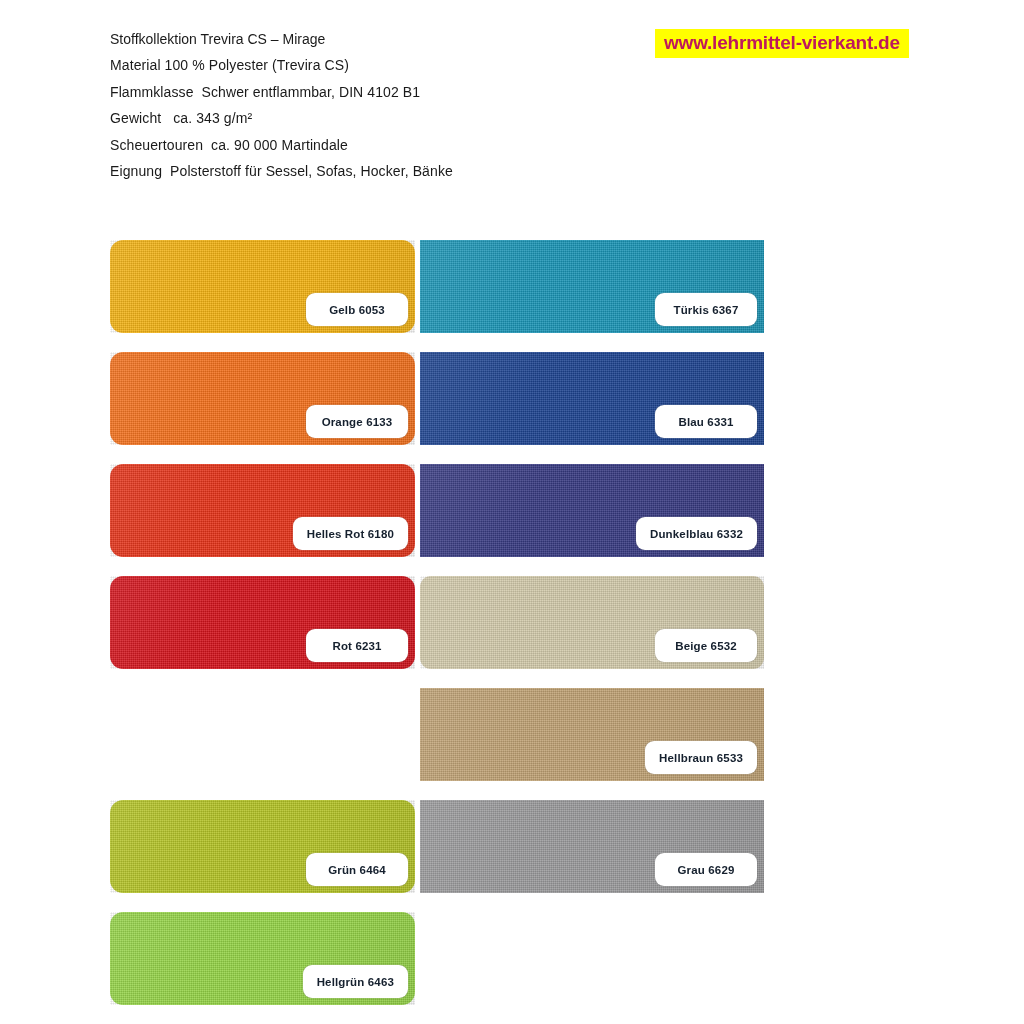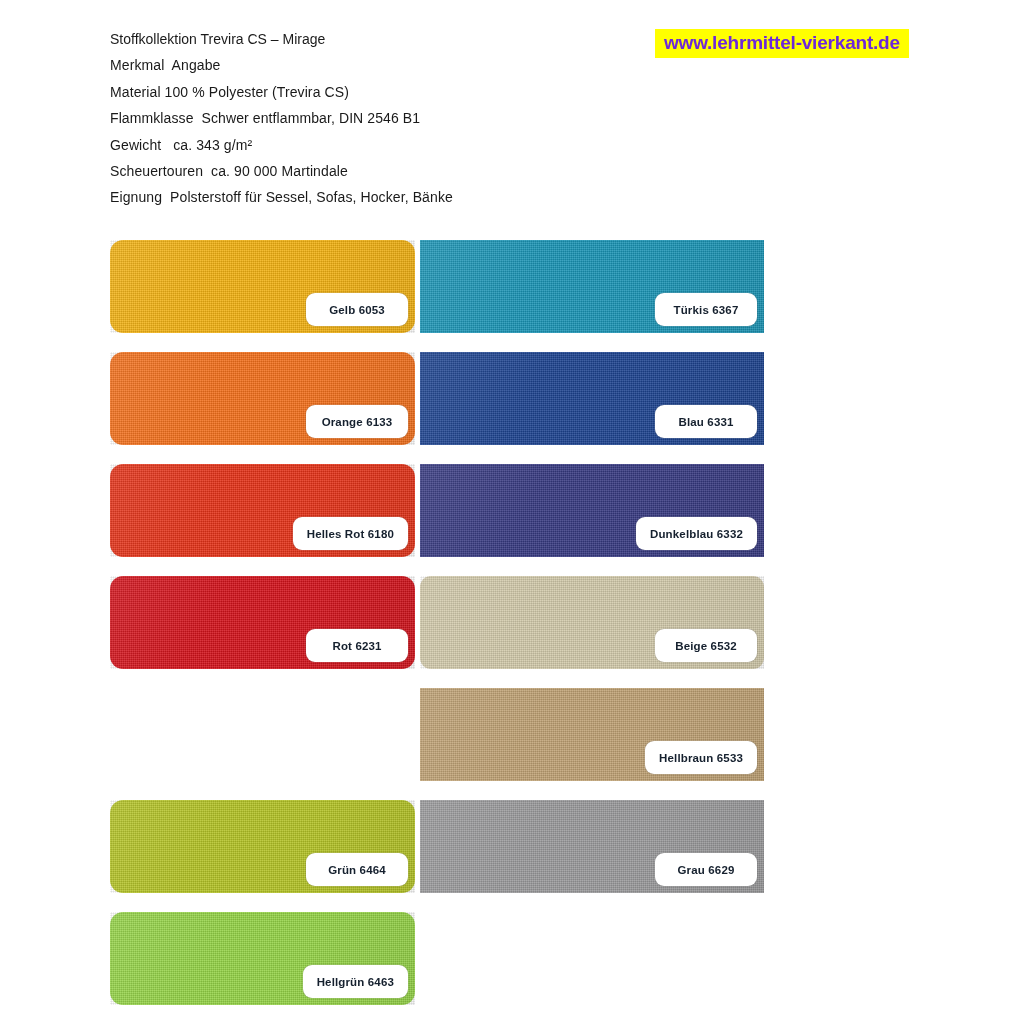--- a/index.html
+++ b/index.html
@@ -35,21 +35,21 @@
   #url-banner {
     position: absolute;
     left: 655px;
     top: 29px;
     background: #ffff00;
     padding: 3px 9px 4px 9px;
   }
   #url-banner .url-text {
     font-size: 19px;
     font-weight: bold;
-    color: #6d28d9;
+    color: #be185d;
     letter-spacing: -0.2px;
     line-height: 22px;
     white-space: nowrap;
   }
 
   
   #swatch-grid {
     position: absolute;
     left: 110px;
     top: 240px;
@@ -114,23 +114,22 @@
     letter-spacing: 0.15px;
     line-height: 12px;
     white-space: nowrap;
   }
 </style>
 </head>
 <body>
 
 <div id="header">
   <div class="spec-line title">Stoffkollektion Trevira CS – Mirage</div>
-  <div class="spec-line">Merkmal  Angabe</div>
   <div class="spec-line">Material 100 % Polyester (Trevira CS)</div>
-  <div class="spec-line">Flammklasse  Schwer entflammbar, DIN 2546 B1</div>
+  <div class="spec-line">Flammklasse  Schwer entflammbar, DIN 4102 B1</div>
   <div class="spec-line">Gewicht   ca. 343 g/m²</div>
   <div class="spec-line">Scheuertouren  ca. 90 000 Martindale</div>
   <div class="spec-line">Eignung  Polsterstoff für Sessel, Sofas, Hocker, Bänke</div>
 </div>
 
 <div id="url-banner">
   <div class="url-text">www.lehrmittel-vierkant.de</div>
 </div>
 
 <div id="swatch-grid">

